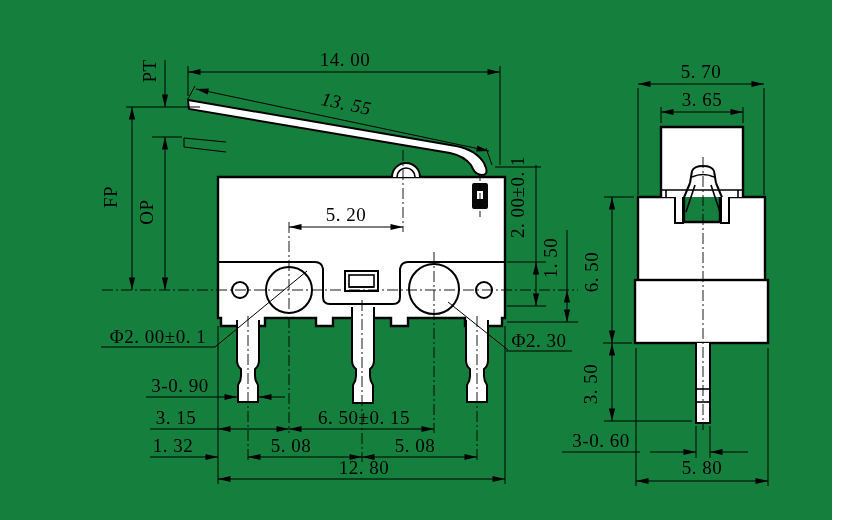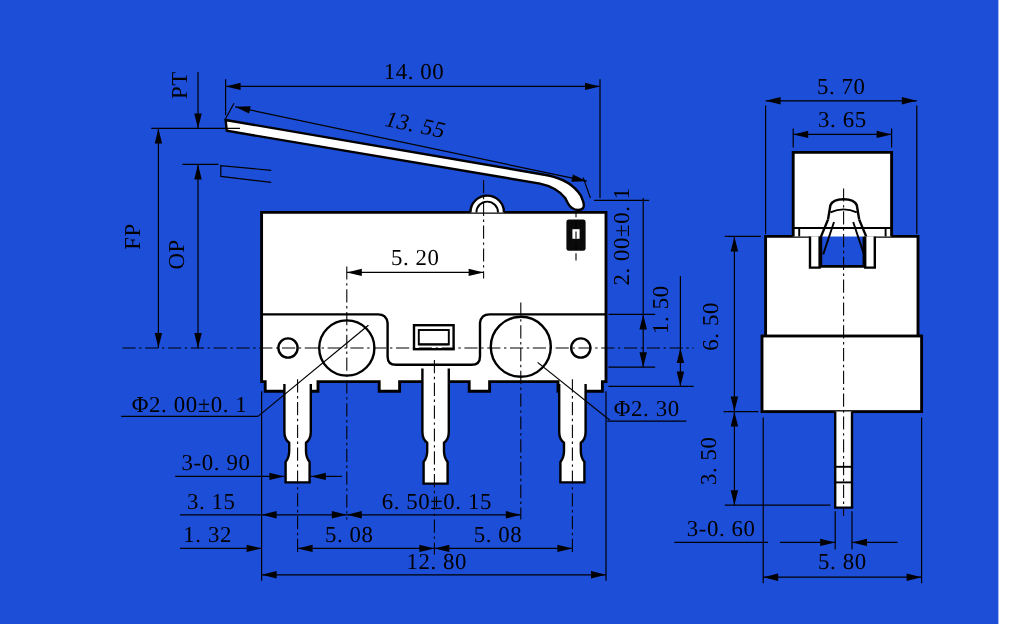--- a/index.html
+++ b/index.html
@@ -1,16 +1,16 @@
 <!DOCTYPE html>
 <html><head>
 <meta charset="utf-8">
 <style>
   html,body{margin:0;padding:0;background:#ffffff;}
-  .stage{width:832px;height:520px;background:#1d4ed8;position:relative;font-family:"Liberation Serif",serif;}
+  .stage{width:832px;height:520px;background:#15803d;position:relative;font-family:"Liberation Serif",serif;}
   svg{display:block;}
   .outline{fill:#ffffff;stroke:#000;stroke-width:2.4;stroke-linejoin:miter;}
   .outline2{fill:#ffffff;stroke:#000;stroke-width:2;stroke-linejoin:miter;}
   .detail{fill:none;stroke:#000;stroke-width:1.6;}
   .thin{fill:none;stroke:#000;stroke-width:1;}
   .dim{fill:none;stroke:#000;stroke-width:1;}
   .cl{fill:none;stroke:#000;stroke-width:0.9;stroke-dasharray:11 3 2 3;}
   .dash{fill:none;stroke:#000;stroke-width:0.9;stroke-dasharray:6 3;}
   text{fill:#000;font-family:"Liberation Serif",serif;font-size:19px;letter-spacing:0.5px;}
   .it{font-style:italic;}

